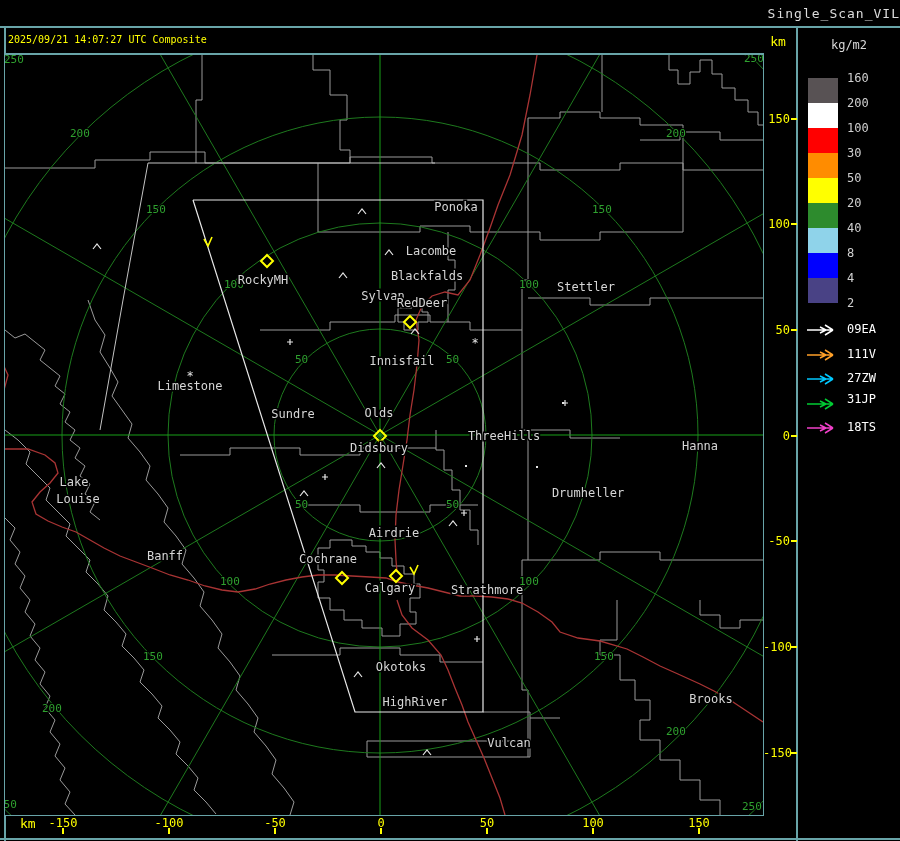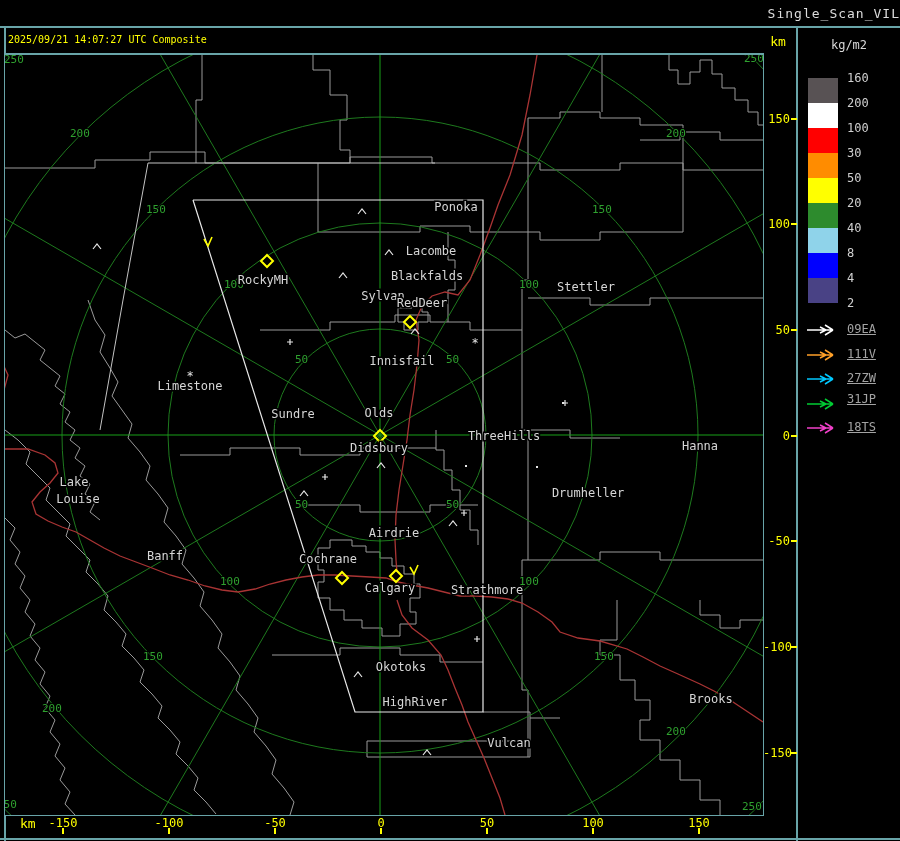--- a/index.html
+++ b/index.html
@@ -8,21 +8,21 @@
   .hline,.vline{position:absolute;background:#68a4a8;}
   .titlebar{position:absolute;left:0;top:0;width:900px;height:26px;}
   .titlebar span{position:absolute;left:0;top:6px;width:100%;text-align:right;
                  color:#dcdcdc;font-size:13px;letter-spacing:1px;}
   .timestamp{position:absolute;left:8px;top:34px;color:#ffff00;font-size:10px;}
   .km-top{position:absolute;left:763px;top:34px;width:30px;text-align:center;color:#ffff00;font-size:13px;}
   #map{position:absolute;left:5px;top:55px;background:#000;}
   .legend-unit{position:absolute;left:800px;top:38px;width:98px;text-align:center;color:#d8d8d8;font-size:12px;}
   .cbar-block{position:absolute;left:808px;width:30px;height:25px;}
   .cbar-label{position:absolute;left:847px;width:40px;color:#d0d0d0;font-size:12px;line-height:14px;}
-  .trk-label{position:absolute;left:847px;width:46px;color:#a3a3a3;font-size:12px;line-height:14px;text-decoration:underline;}
+  .trk-label{position:absolute;left:847px;width:46px;color:#ffffff;font-size:12px;line-height:14px;}
   .trk-arrow{position:absolute;left:806px;}
   .rax-label{position:absolute;left:763px;width:27px;text-align:right;color:#ffff00;font-size:12px;line-height:14px;}
   .rax-dash{position:absolute;left:791px;width:6px;height:2px;background:#ffff00;}
   .bax-label{position:absolute;top:816px;width:44px;text-align:center;color:#ffff00;font-size:12px;}
   .bax-tick{position:absolute;top:828px;width:2px;height:6px;background:#ffff00;}
   .km-bottom{position:absolute;left:20px;top:816px;color:#ffff00;font-size:13px;}
 </style>
 </head>
 <body>
 

